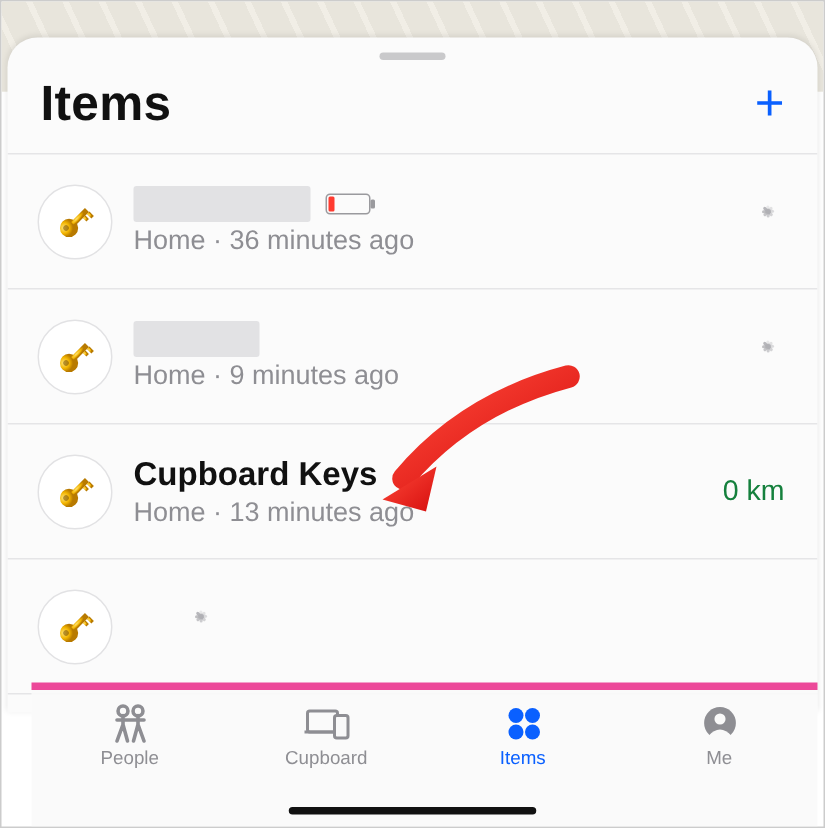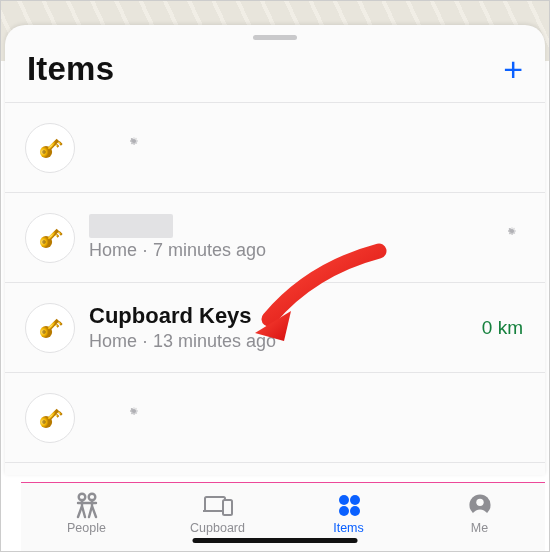--- a/index.html
+++ b/index.html
@@ -70,22 +70,22 @@
   }
   .spinner {
     width: 22px; height: 22px; position: relative;
   }
   .spinner span {
     position: absolute; left: 50%; top: 50%;
     width: 2.2px; height: 6px; background: #b0b0b4;
     border-radius: 1px; transform-origin: center -4px;
   }
   .tabbar {
-    position: absolute; left: 20px; right: 4px; bottom: 0; height: 69px;
-    background: #f9f9f9e6; border-top: 1px solid #ec4899;
+    position: absolute; left: 20px; right: 4px; bottom: 0; height: 96px;
+    background: #f9f9f9e6; border-top: 5px solid #ec4899;
     display: flex;
   }
   .tab {
     flex: 1; display: flex; flex-direction: column; align-items: center;
     justify-content: flex-start; padding-top: 8px; gap: 2px;
     color: #8e8e93; font-size: 12.5px;
   }
   .tab.active { color: #0a60ff; }
   .tab-icon { width: 34px; height: 28px; display:flex; align-items:center; justify-content:center;}
   .home-ind {
@@ -121,20 +121,29 @@
               </defs>
               <g transform="rotate(-45 16 16)">
                 <circle cx="10" cy="16" r="6.5" fill="url(#kg)"></circle>
                 <circle cx="8.5" cy="14.5" r="2" fill="#7a4e00" opacity="0.55"></circle>
                 <rect x="14" y="14" width="14" height="4" fill="url(#kg)"></rect>
                 <rect x="22" y="18" width="2.5" height="3.5" fill="url(#kg)"></rect>
                 <rect x="26" y="18" width="2.5" height="4.5" fill="url(#kg)"></rect>
               </g>
             </svg>
           </div>
+          <div class="row-body">
+            <div class="name-line">
+              <span class="redact" style="width: 118px;"></span>
+              <span class="batt">
+                <span class="fill"></span>
+              </span>
+            </div>
+            <div class="subline"><span>Home</span> · <span>36 minutes ago</span></div>
+          </div>
           <div class="trailing">
             <div class="spinner">
               <span style="transform:translate(-50%,-50%) rotate(0deg) translateY(-8px);opacity:0.25"></span>
               <span style="transform:translate(-50%,-50%) rotate(45deg) translateY(-8px);opacity:0.34"></span>
               <span style="transform:translate(-50%,-50%) rotate(90deg) translateY(-8px);opacity:0.44"></span>
               <span style="transform:translate(-50%,-50%) rotate(135deg) translateY(-8px);opacity:0.53"></span>
               <span style="transform:translate(-50%,-50%) rotate(180deg) translateY(-8px);opacity:0.63"></span>
               <span style="transform:translate(-50%,-50%) rotate(225deg) translateY(-8px);opacity:0.72"></span>
               <span style="transform:translate(-50%,-50%) rotate(270deg) translateY(-8px);opacity:0.81"></span>
               <span style="transform:translate(-50%,-50%) rotate(315deg) translateY(-8px);opacity:0.91"></span>
@@ -157,21 +166,21 @@
                 <rect x="14" y="14" width="14" height="4" fill="url(#kg)"></rect>
                 <rect x="22" y="18" width="2.5" height="3.5" fill="url(#kg)"></rect>
                 <rect x="26" y="18" width="2.5" height="4.5" fill="url(#kg)"></rect>
               </g>
             </svg>
           </div>
           <div class="row-body">
             <div class="name-line">
               <span class="redact" style="width: 84px;"></span>
             </div>
-            <div class="subline"><span>Home</span> · <span>7 minutes ago</span></div>
+            <div class="subline"><span>Home</span> · <span>9 minutes ago</span></div>
           </div>
           <div class="trailing">
             <div class="spinner">
               <span style="transform:translate(-50%,-50%) rotate(0deg) translateY(-8px);opacity:0.25"></span>
               <span style="transform:translate(-50%,-50%) rotate(45deg) translateY(-8px);opacity:0.34"></span>
               <span style="transform:translate(-50%,-50%) rotate(90deg) translateY(-8px);opacity:0.44"></span>
               <span style="transform:translate(-50%,-50%) rotate(135deg) translateY(-8px);opacity:0.53"></span>
               <span style="transform:translate(-50%,-50%) rotate(180deg) translateY(-8px);opacity:0.63"></span>
               <span style="transform:translate(-50%,-50%) rotate(225deg) translateY(-8px);opacity:0.72"></span>
               <span style="transform:translate(-50%,-50%) rotate(270deg) translateY(-8px);opacity:0.81"></span>

